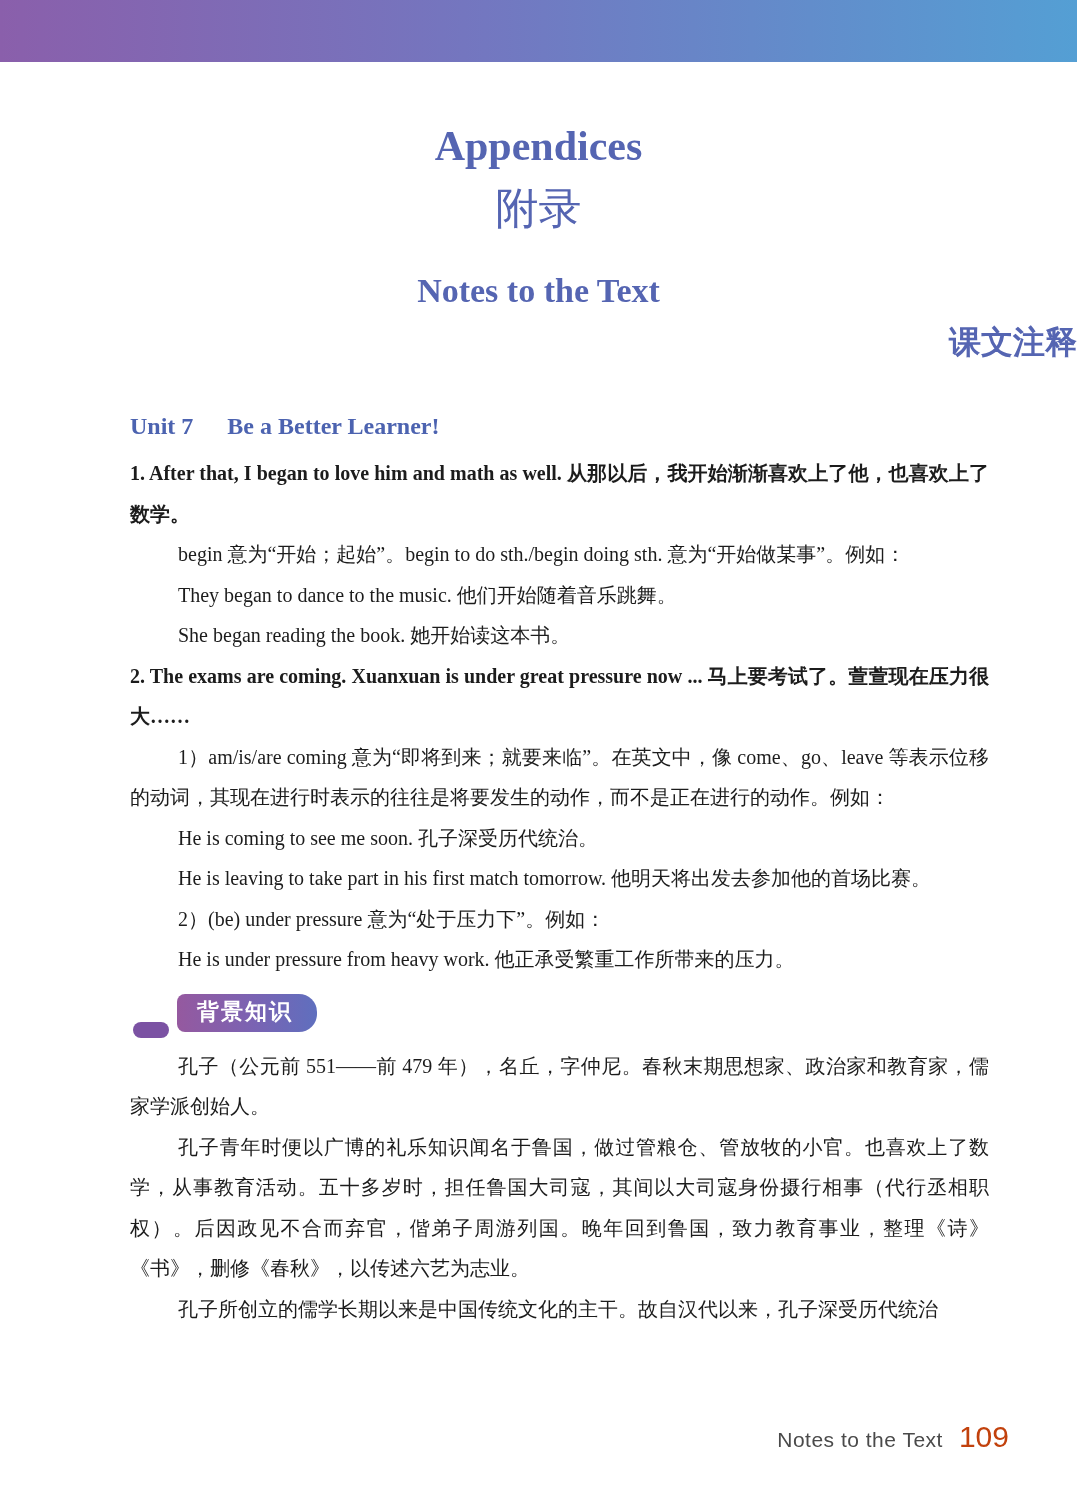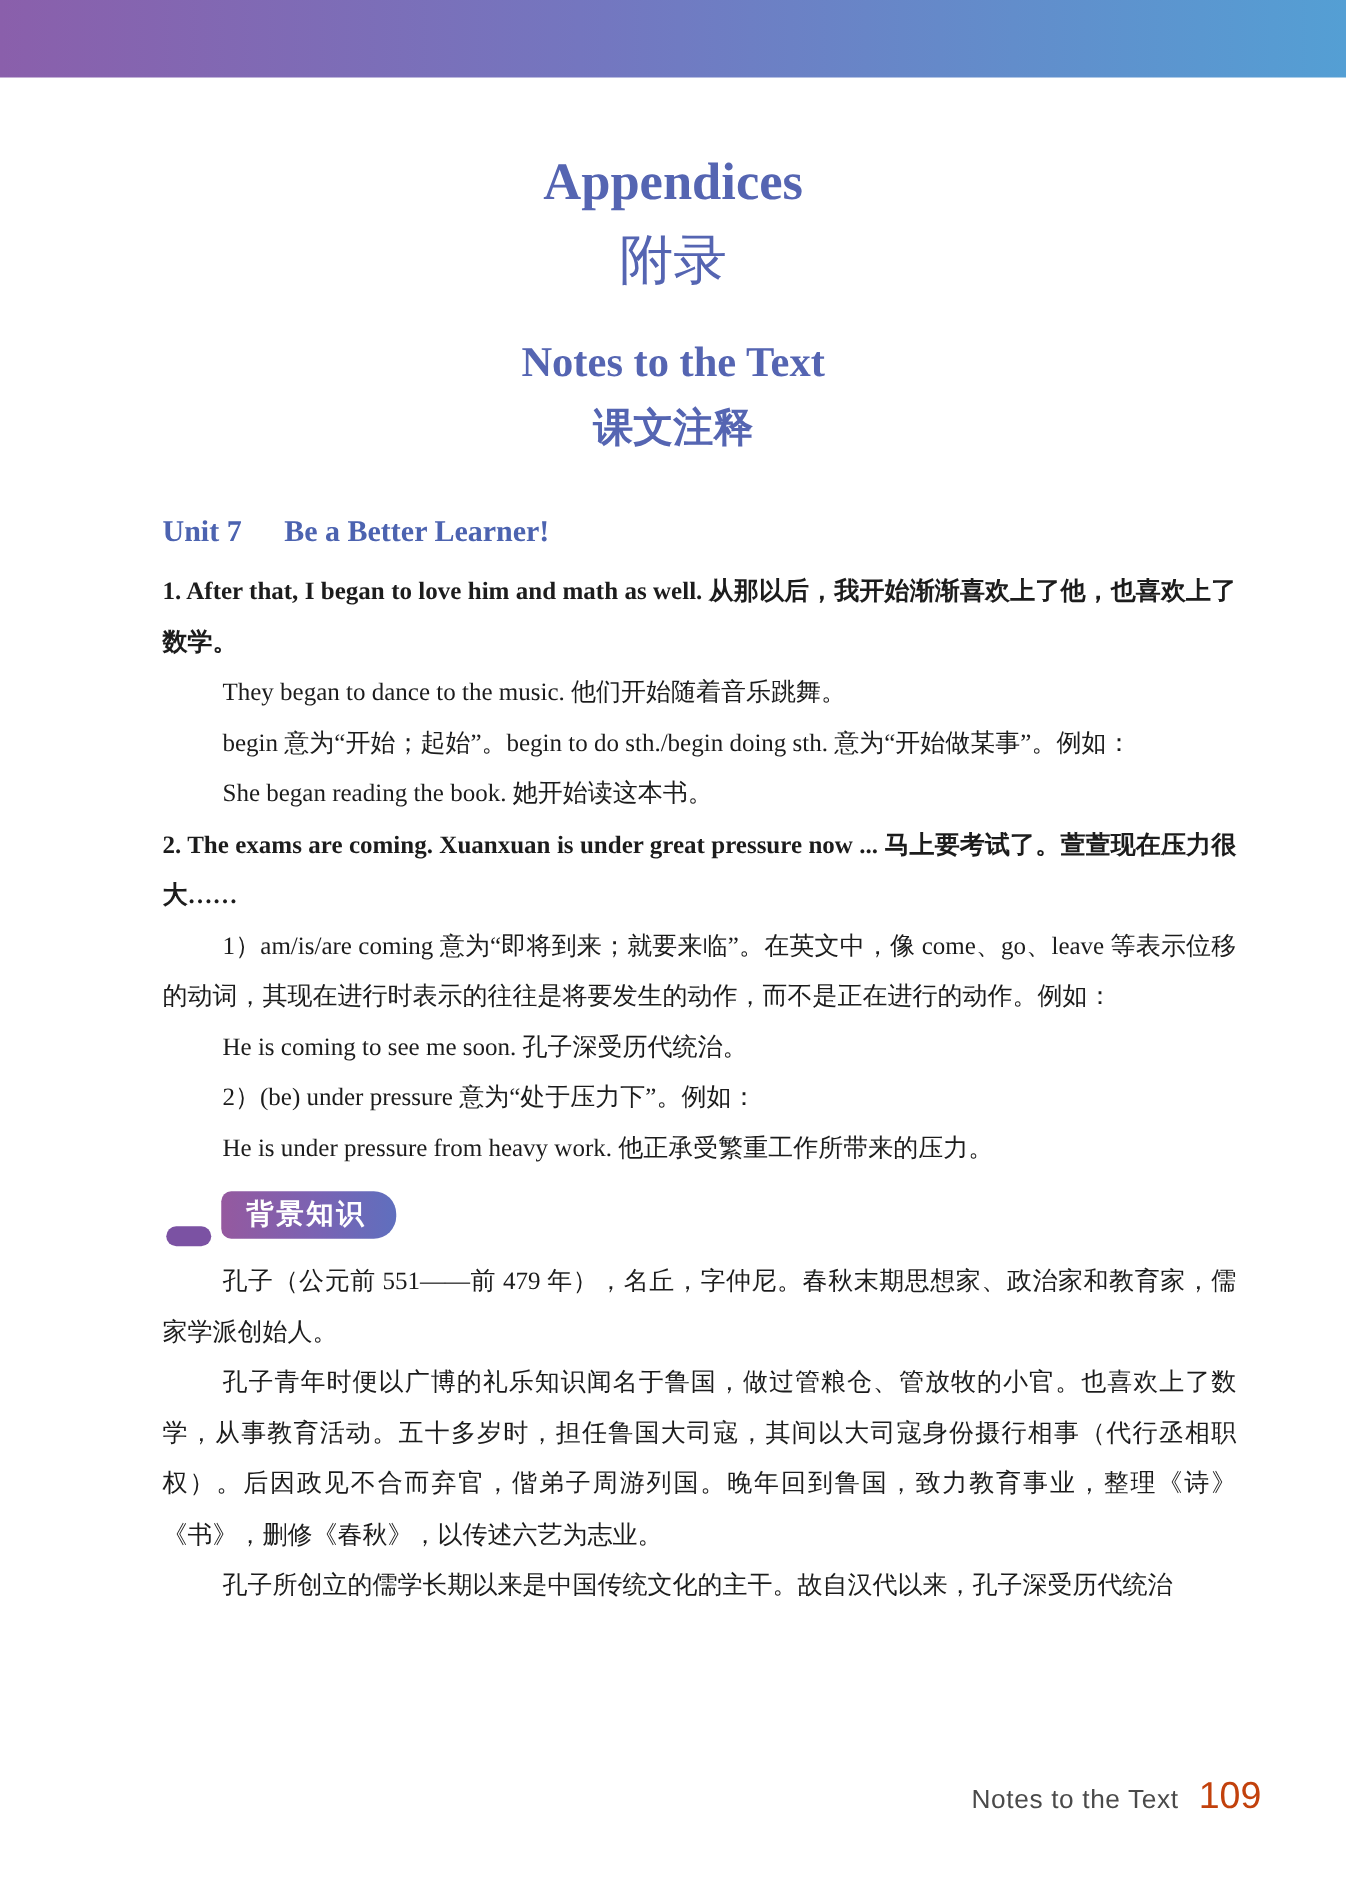--- a/index.html
+++ b/index.html
@@ -9,21 +9,21 @@
     color:#1c1c1c;overflow:hidden;
   }
   .header-bar{
     position:absolute;top:0;left:0;width:1077px;height:62px;
     background:linear-gradient(90deg,#8a5fab 0%,#7377c0 45%,#549fd4 100%);
   }
   .title-block{padding-top:122px;text-align:center;color:#5565b2;}
   .title-en{font-size:42px;font-weight:bold;line-height:1.15;margin:0;}
   .title-zh{font-size:43px;font-weight:normal;line-height:1.15;margin:14px 0 0 0;}
   .subtitle-en{font-size:34px;font-weight:bold;line-height:1.1;margin:38px 0 0 0;}
-  .subtitle-zh{font-size:32px;font-weight:bold;line-height:1.1;margin:16px 0 0 0;}
+  .subtitle-zh{font-size:32px;font-weight:bold;line-height:1.1;margin:16px 0 0 0;text-align:right;}
   .content{padding:0 88px 0 130px;}
   .unit-heading{
     margin-top:52px;font-size:24px;font-weight:bold;color:#4c63b0;line-height:1.2;
   }
   .unit-heading .unit-num{margin-right:34px;}
   .notes{margin-top:12px;}
   .notes p, .bg-paras p{
     margin:0;font-size:20px;line-height:40.5px;text-align:justify;
   }
   p.bold{font-weight:bold;}
@@ -64,26 +64,27 @@
 </div>
 
 <div class="content">
 
   <div class="unit-heading">
     <span class="unit-num">Unit 7</span><span>Be a Better Learner!</span>
   </div>
 
   <div class="notes">
     <p class="bold">1. After that, I began to love him and math as well. 从那以后，我开始渐渐喜欢上了他，也喜欢上了数学。</p>
+    <p class="ind">begin 意为“开始；起始”。begin to do sth./begin doing sth. 意为“开始做某事”。例如：</p>
     <p class="ind">They began to dance to the music. 他们开始随着音乐跳舞。</p>
-    <p class="ind">begin 意为“开始；起始”。begin to do sth./begin doing sth. 意为“开始做某事”。例如：</p>
     <p class="ind">She began reading the book. 她开始读这本书。</p>
     <p class="bold">2. The exams are coming. Xuanxuan is under great pressure now ... 马上要考试了。萱萱现在压力很大……</p>
     <p class="ind">1）am/is/are coming 意为“即将到来；就要来临”。在英文中，像 come、go、leave 等表示位移的动词，其现在进行时表示的往往是将要发生的动作，而不是正在进行的动作。例如：</p>
     <p class="ind">He is coming to see me soon. 孔子深受历代统治。</p>
+    <p class="ind">He is leaving to take part in his first match tomorrow. 他明天将出发去参加他的首场比赛。</p>
     <p class="ind">2）(be) under pressure 意为“处于压力下”。例如：</p>
     <p class="ind">He is under pressure from heavy work. 他正承受繁重工作所带来的压力。</p>
   </div>
 
   <div class="badge-row">
     <span class="badge-tab"></span>
     <span class="badge">背景知识</span>
   </div>
 
   <div class="bg-paras">

